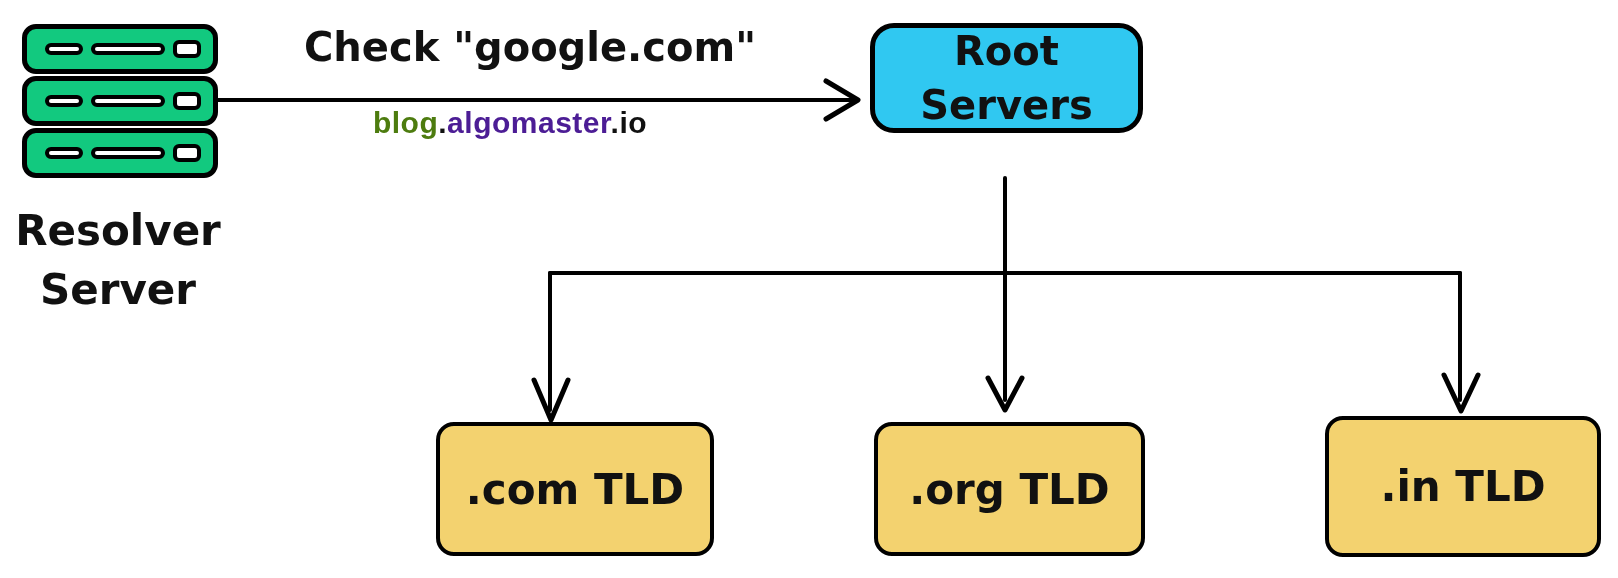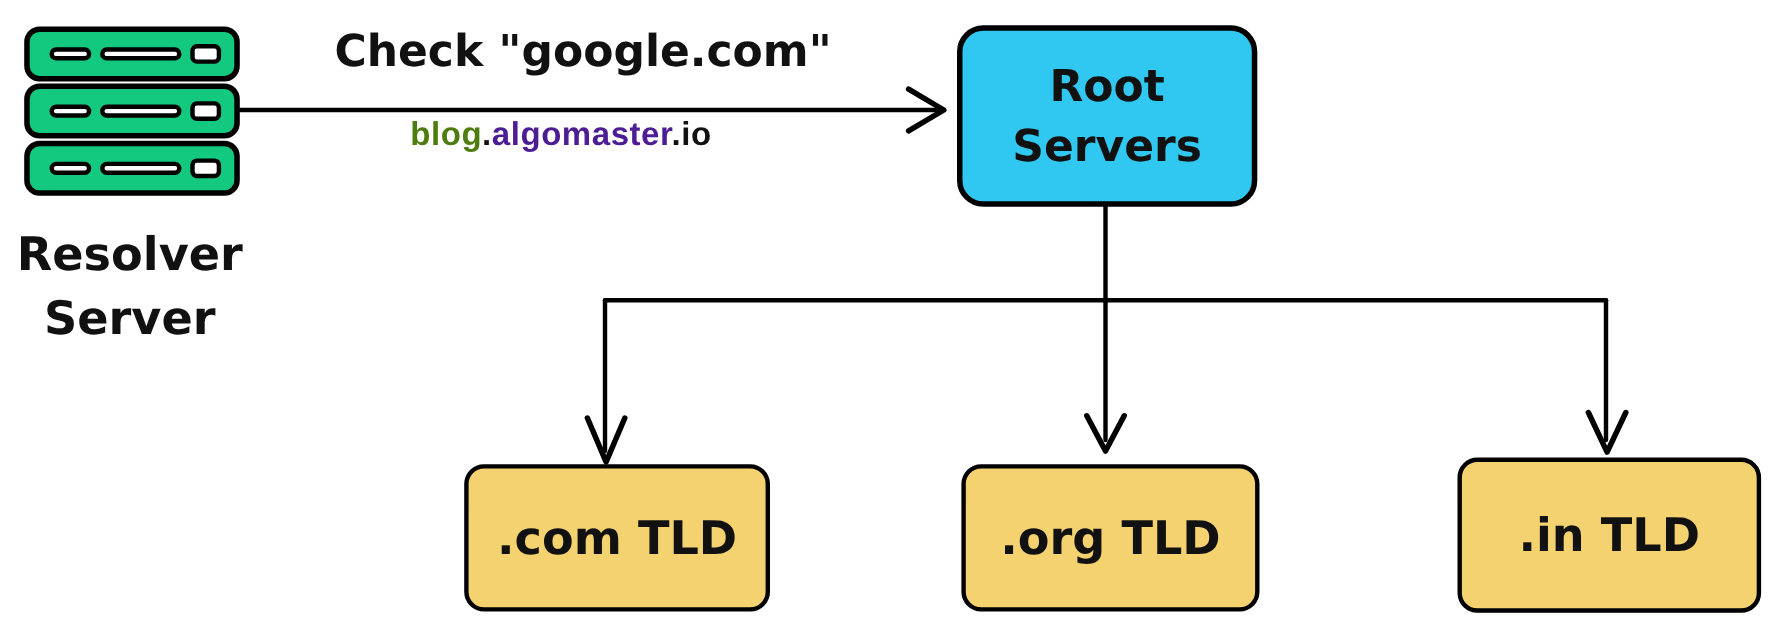--- a/index.html
+++ b/index.html
@@ -49,26 +49,26 @@
     font-family: "Liberation Sans", sans-serif; letter-spacing: 0.5px;
     white-space: nowrap;
   }
   
   .box {
     position: absolute; border: 4px solid #000; box-sizing: border-box;
     display: flex; align-items: center; justify-content: center;
     font-weight: bold; color: #111; text-align: center;
   }
   .root-box {
-    left: 870px; top: 23px; width: 273px; height: 165px;
+    left: 870px; top: 23px; width: 273px; height: 110px;
     border-width: 5px; border-radius: 24px;
     font-size: 40px; line-height: 1.35; white-space: pre-line;
   }
   .tld { border-radius: 18px; font-size: 42px; }
-  .tld-com { left: 422px;  top: 422px; width: 278px; height: 134px; }
+  .tld-com { left: 436px;  top: 422px; width: 278px; height: 134px; }
   .tld-org { left: 874px;  top: 422px; width: 271px; height: 134px; }
   .tld-in  { left: 1325px; top: 416px; width: 276px; height: 141px; }
 </style>
 </head>
 <body>
 
 <div class="canvas">
 
   <svg class="overlay" viewBox="0 0 1618 578">
     <g stroke="#000000" stroke-width="4" fill="none" stroke-linecap="round" stroke-linejoin="round">

